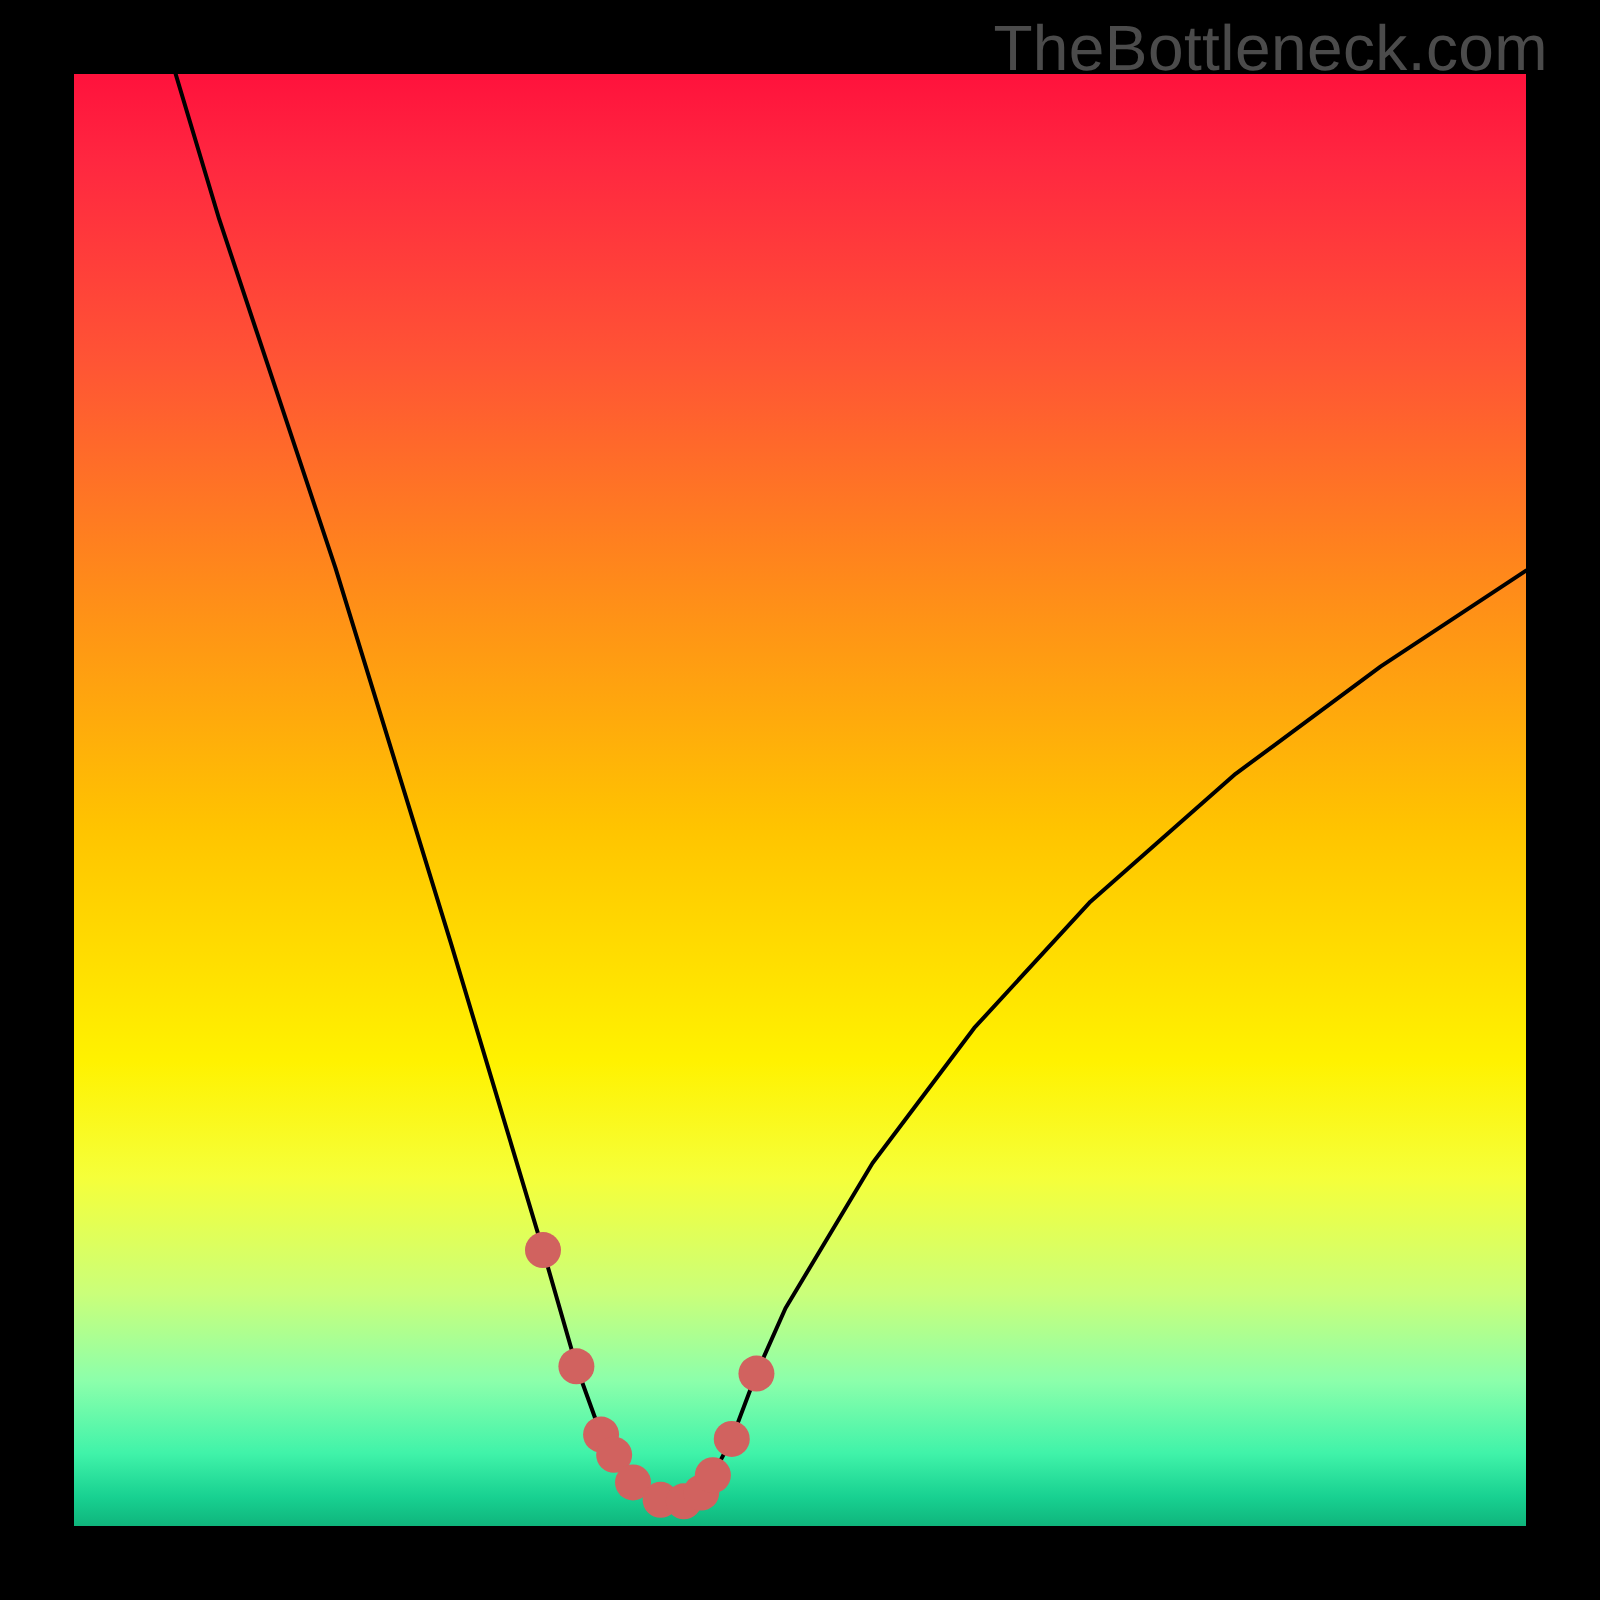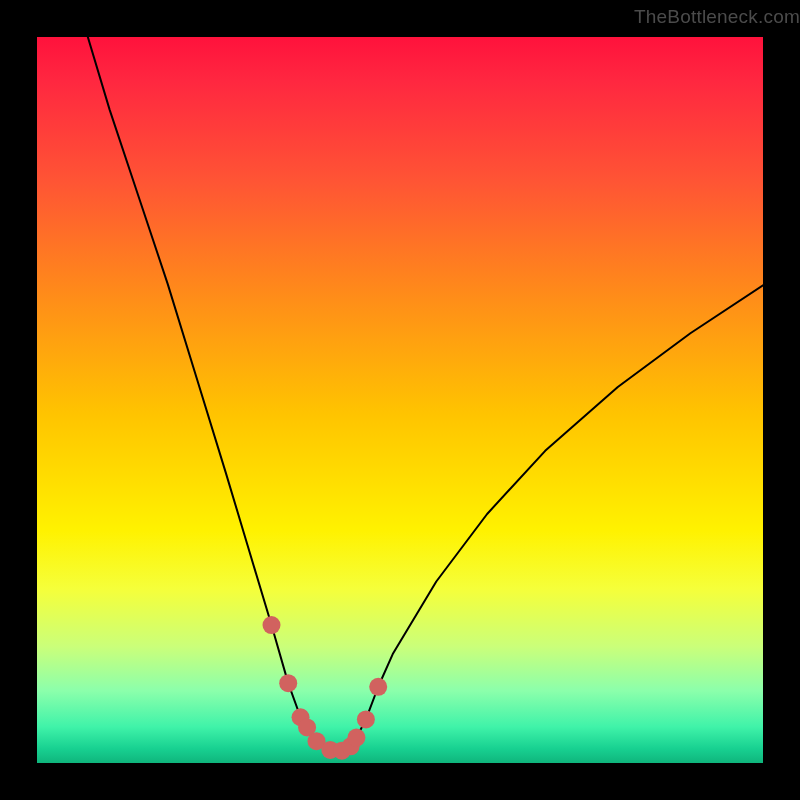--- a/index.html
+++ b/index.html
@@ -33,23 +33,23 @@
       #caff7a 84%,
       #8cffab 90%,
       #40f3a9 95%,
       #18d191 98%,
       #0fb57c 100%
     );
   }
   .watermark {
     position: absolute;
     top: 6px;
-    right: 0;
+    right: 26px;
     font-family: Arial, Helvetica, sans-serif;
-    font-size: 19px;
+    font-size: 32px;
     font-weight: 500;
     color: #4b4b4b;
     letter-spacing: 0.2px;
     user-select: none;
   }
   svg.curve {
     position: absolute;
     left: 0;
     top: 0;
     width: 726px;

